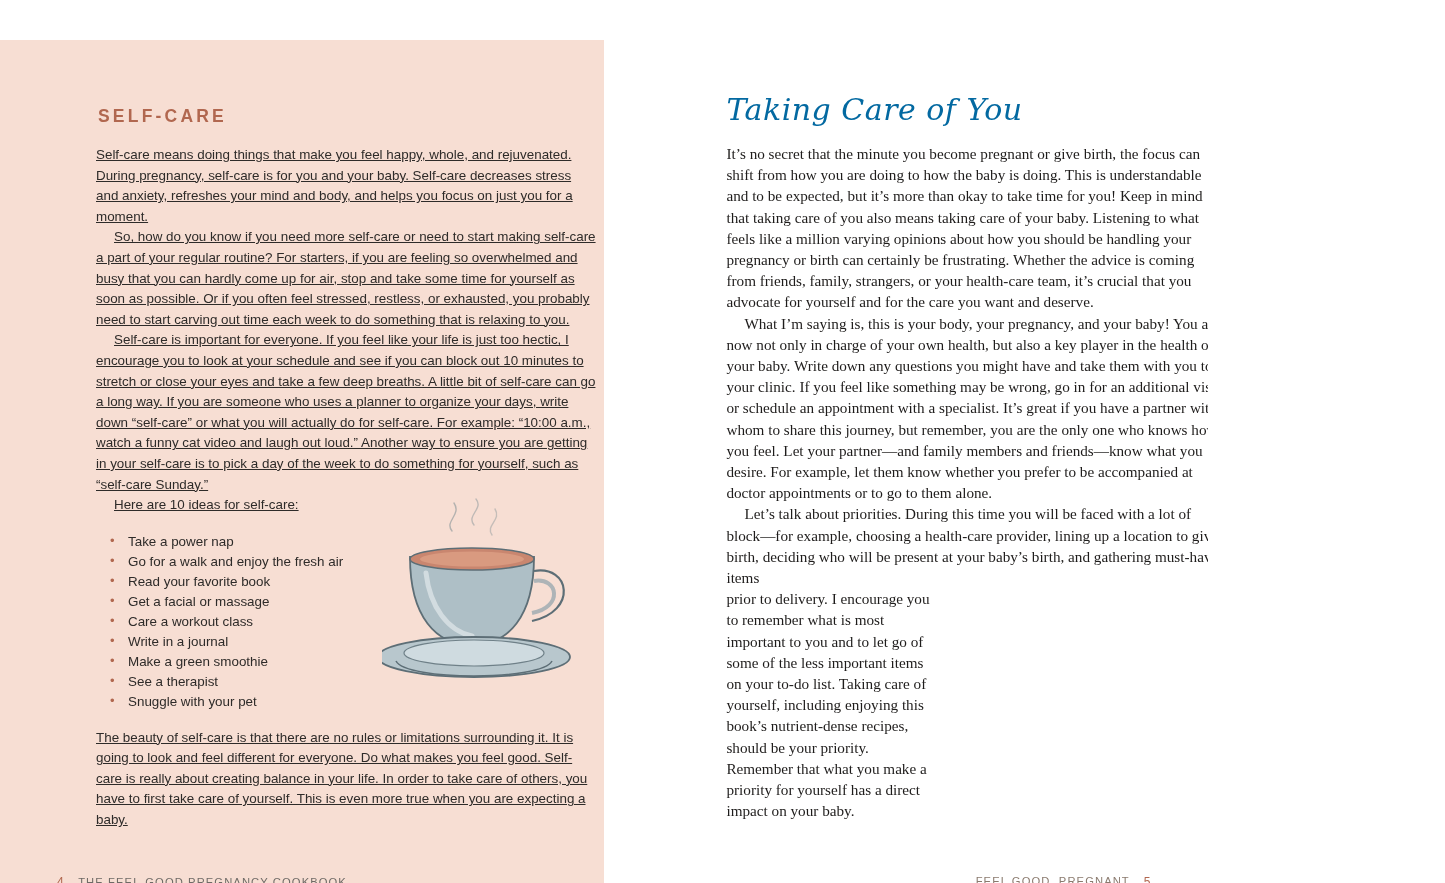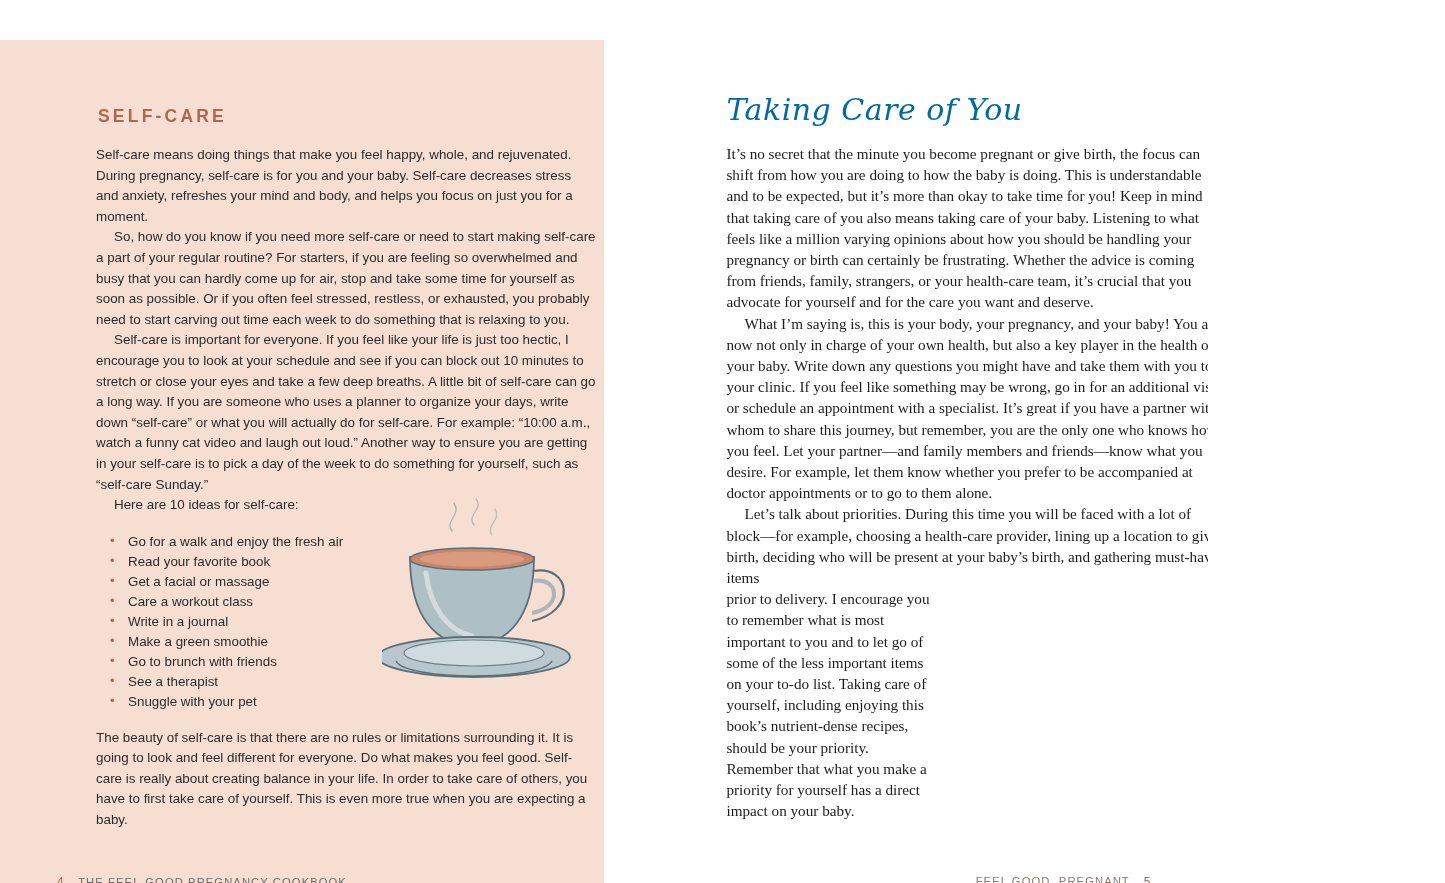--- a/index.html
+++ b/index.html
@@ -45,20 +45,21 @@
     letter-spacing: 3.2px;
     margin: 0 0 18px 2px;
   }
   .body-left p {
     margin: 0;
     color: #2e2b29;
     font-family: "Liberation Sans", sans-serif;
     font-size: 13.4px;
     line-height: 20.6px;
     text-align: left;
+    text-decoration: underline;
   }
   .body-left p.indent {
     text-indent: 18px;
   }
   .ideas-list {
     margin: 16px 0 0 0;
     padding: 0;
     list-style: none;
   }
   .ideas-list li {
@@ -160,27 +161,27 @@
       <h2 class="section-title">SELF-CARE</h2>
 
       <div class="body-left">
         <p>Self-care means doing things that make you feel happy, whole, and rejuvenated. During pregnancy, self-care is for you and your baby. Self-care decreases stress and anxiety, refreshes your mind and body, and helps you focus on just you for a moment.</p>
         <p class="indent">So, how do you know if you need more self-care or need to start making self-care a part of your regular routine? For starters, if you are feeling so overwhelmed and busy that you can hardly come up for air, stop and take some time for yourself as soon as possible. Or if you often feel stressed, restless, or exhausted, you probably need to start carving out time each week to do something that is relaxing to you.</p>
         <p class="indent">Self-care is important for everyone. If you feel like your life is just too hectic, I encourage you to look at your schedule and see if you can block out 10 minutes to stretch or close your eyes and take a few deep breaths. A little bit of self-care can go a long way. If you are someone who uses a planner to organize your days, write down “self-care” or what you will actually do for self-care. For example: “10:00 a.m., watch a funny cat video and laugh out loud.” Another way to ensure you are getting in your self-care is to pick a day of the week to do something for yourself, such as “self-care Sunday.”</p>
         <p class="indent">Here are 10 ideas for self-care:</p>
       </div>
 
       <ul class="ideas-list">
+        <li>Take a power nap</li>
         <li>Go for a walk and enjoy the fresh air</li>
         <li>Read your favorite book</li>
         <li>Get a facial or massage</li>
         <li>Care a workout class</li>
         <li>Write in a journal</li>
         <li>Make a green smoothie</li>
-        <li>Go to brunch with friends</li>
         <li>See a therapist</li>
         <li>Snuggle with your pet</li>
       </ul>
 
       <div class="body-left closing-para">
         <p>The beauty of self-care is that there are no rules or limitations surrounding it. It is going to look and feel different for everyone. Do what makes you feel good. Self-care is really about creating balance in your life. In order to take care of others, you have to first take care of yourself. This is even more true when you are expecting a baby.</p>
       </div>
     </div>
 
     <svg class="teacup" viewBox="0 0 230 220" aria-hidden="true">

